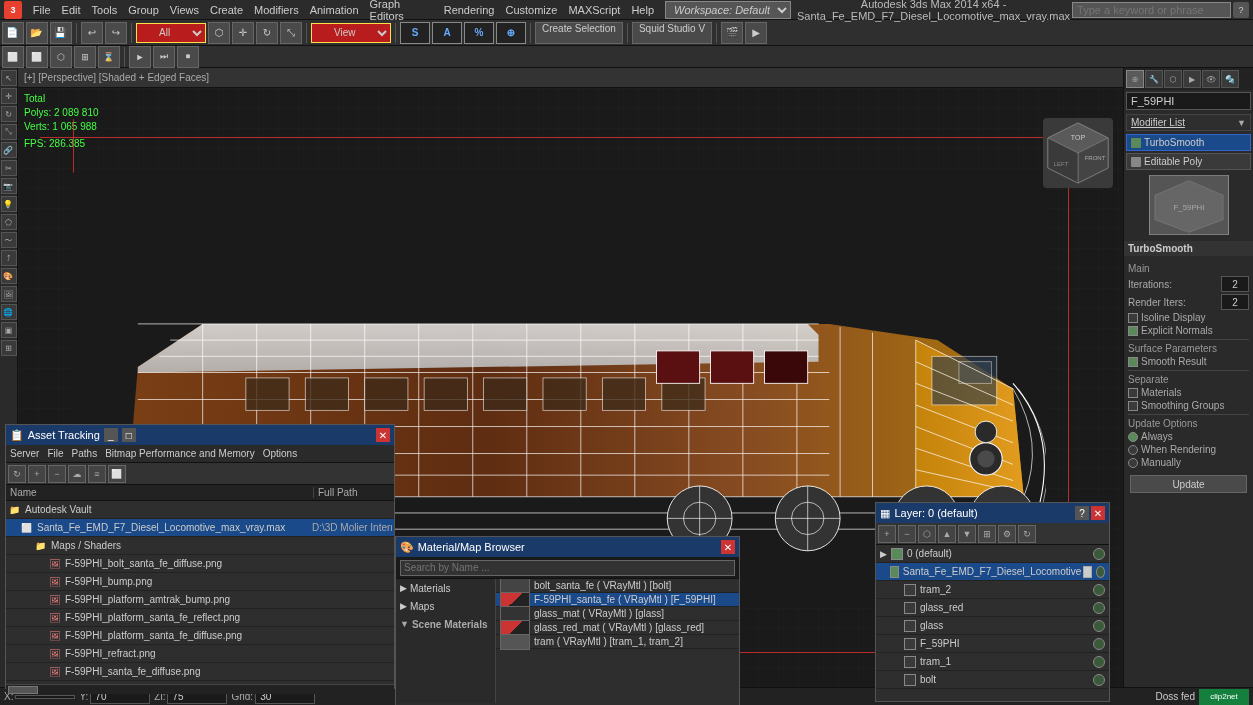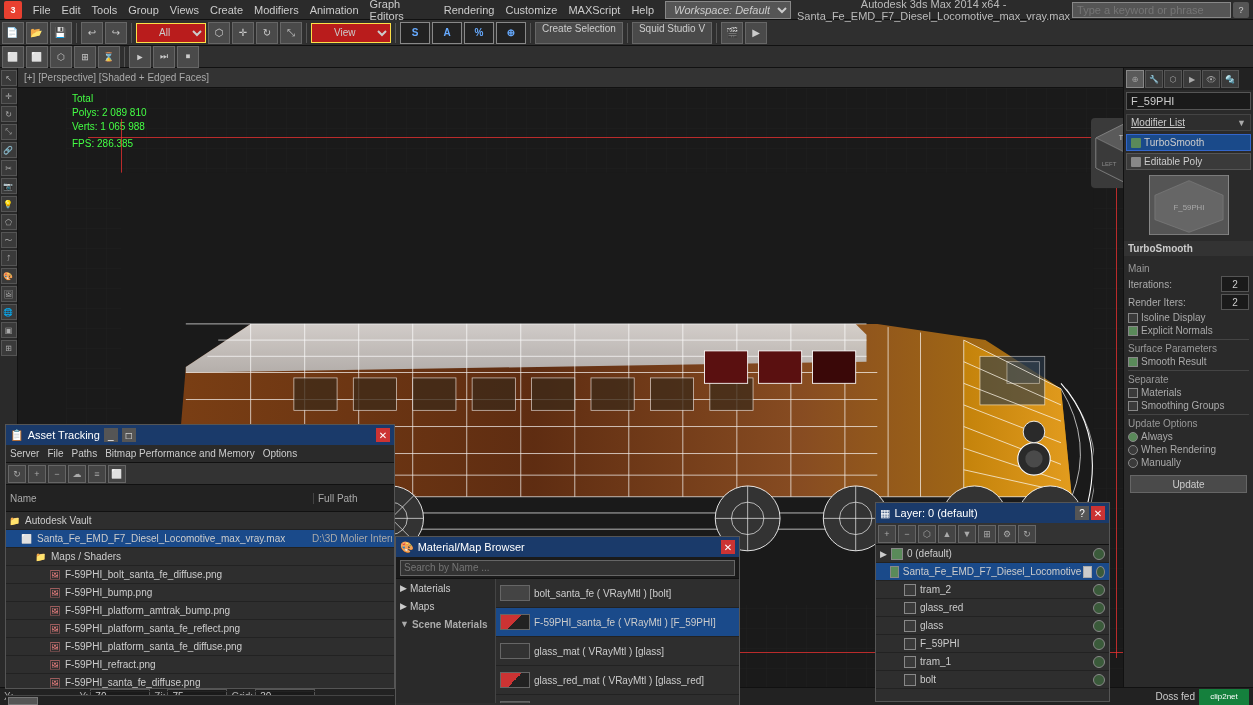--- a/index.html
+++ b/index.html
@@ -108,21 +108,20 @@
       font-size: 10px;
       color: #aaa;
       border-bottom: 1px solid #111;
     }
     .viewport-content {
       position: relative;
       width: 100%;
       height: calc(100% - 20px);
       background: #1a1a1a;
       overflow: hidden;
-      margin-left: 48px;
     }
     .stats-overlay {
       position: absolute;
       top: 4px;
       left: 6px;
       font-size: 10px;
       color: #44ff44;
       line-height: 1.4;
     }
     .fps-overlay {
@@ -267,21 +266,21 @@
       height: 18px; background: #2a2a2a; display: flex; align-items: center;
       padding: 0 4px; gap: 8px; border-bottom: 1px solid #111;
     }
     .fw-menu-item { color: #ccc; font-size: 10px; cursor: pointer; }
     .fw-toolbar {
       height: 22px; background: #333; display: flex; align-items: center;
       padding: 0 2px; gap: 2px; border-bottom: 1px solid #111;
     }
     .fw-tb-btn { width: 18px; height: 18px; background: #444; border: 1px solid #666; cursor: pointer; display: flex; align-items: center; justify-content: center; font-size: 9px; color: #aaa; }
     .fw-list-header {
-      height: 27px; background: #222; display: flex; align-items: center;
+      height: 16px; background: #222; display: flex; align-items: center;
       border-bottom: 1px solid #111;
     }
     .fw-col-name { flex: 1; padding: 0 4px; font-size: 10px; color: #aaa; border-right: 1px solid #444; }
     .fw-col-path { width: 80px; padding: 0 4px; font-size: 10px; color: #aaa; }
     .fw-list { overflow-y: auto; flex: 1; }
     .fw-list-item {
       height: 18px; display: flex; align-items: center; padding: 0 2px;
       border-bottom: 1px solid #222; cursor: pointer;
     }
     .fw-list-item.selected { background: #1a4a8a; }
@@ -310,21 +309,21 @@
     }
     .mat-tree-item {
       height: 18px; display: flex; align-items: center;
       font-size: 10px; color: #ccc; cursor: pointer; padding: 0 4px;
     }
     .mat-section-title {
       height: 18px; display: flex; align-items: center; font-size: 10px;
       color: #aaa; padding: 0 4px; font-weight: bold;
     }
     .mat-list-item {
-      height: 29px; display: flex; align-items: center; padding: 0 4px; gap: 4px;
+      height: 14px; display: flex; align-items: center; padding: 0 4px; gap: 4px;
       border-bottom: 1px solid #222; cursor: pointer;
     }
     .mat-color-swatch { width: 30px; height: 16px; background: #888; border: 1px solid #666; position: relative; overflow: hidden; }
     .mat-color-red { background: linear-gradient(135deg, #cc3333 50%, #222 50%); }
     .mat-item-name { flex: 1; font-size: 10px; color: #ccc; }
 
     
     .layer-panel {
       position: absolute;
       background: #2e2e2e;

